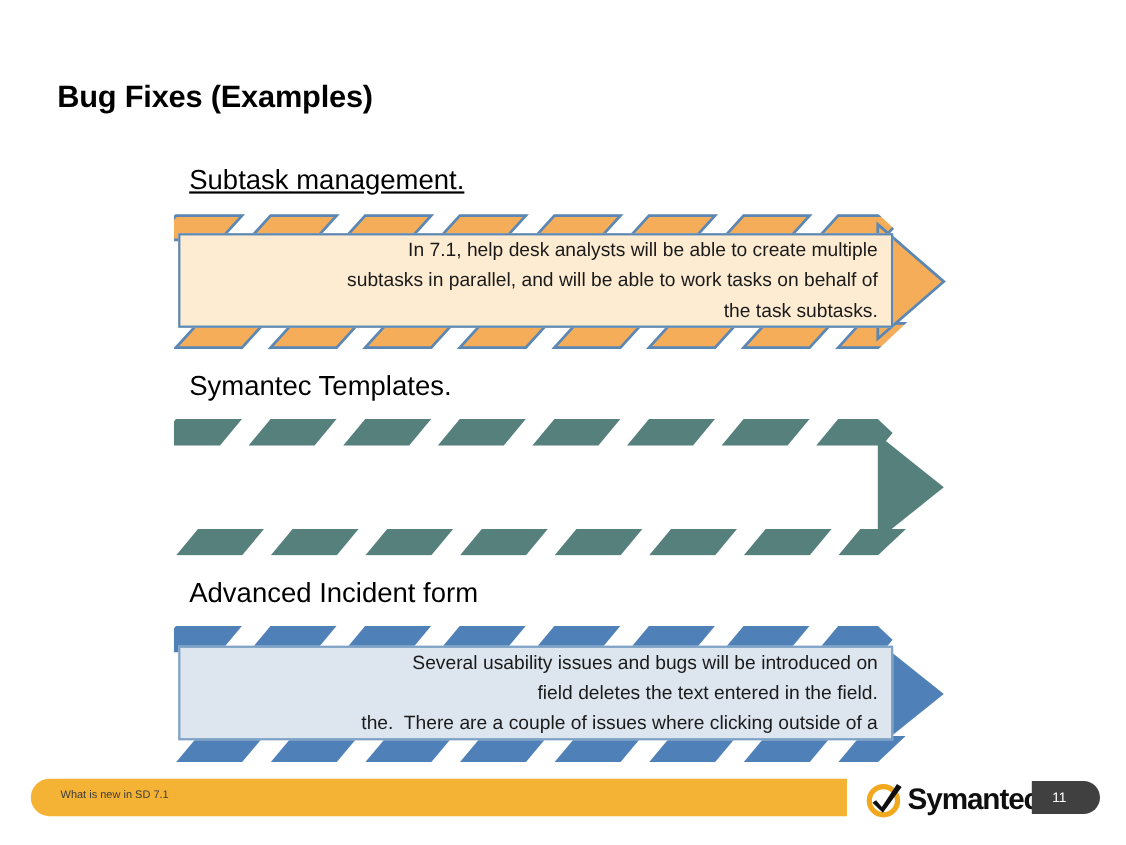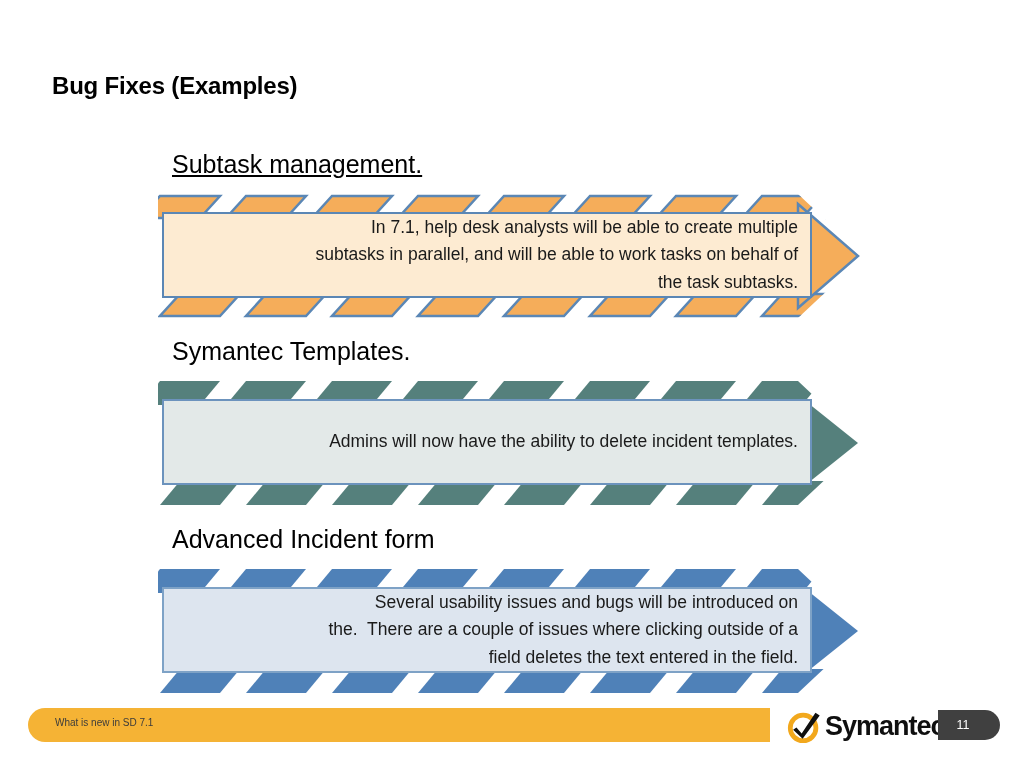--- a/index.html
+++ b/index.html
@@ -14,21 +14,21 @@
     overflow: hidden;
     font-family: "Liberation Sans", sans-serif;
     color: #000000;
   }
 
   
   .slide-title {
     position: absolute;
     left: 52px;
     top: 72px;
-    font-size: 24px;
+    font-size: 28px;
     font-weight: bold;
     letter-spacing: -0.2px;
     color: #000000;
     white-space: nowrap;
   }
 
   
   .sub-heading {
     position: absolute;
     font-size: 25px;
@@ -229,23 +229,20 @@
         <polygon points="194,100 254,100 234,124 174,124"></polygon>
         <polygon points="280,100 340,100 320,124 260,124"></polygon>
         <polygon points="366,100 426,100 406,124 346,124"></polygon>
         <polygon points="452,100 512,100 492,124 432,124"></polygon>
         <polygon points="538,100 598,100 578,124 518,124"></polygon>
         <polygon points="624,100 684,100 664,124 604,124"></polygon>
       </g>
       <polygon points="640,14 700,62 640,110" fill="#55807c"></polygon>
     </g>
   </svg>
-  <div class="banner-text">
-    <span class="line">Admins will now have the ability to delete incident templates.</span>
-  </div>
 </div>
 
 <div class="sub-heading" id="sub-3">Advanced Incident form</div>
 
 <div class="banner" id="banner-3">
   <svg class="banner-svg" viewBox="0 0 706 124" preserveAspectRatio="none">
     <defs>
       <clipPath id="clip3">
         <polygon points="0,0 640,0 706,62 640,124 0,124"></polygon>
       </clipPath>
@@ -270,22 +267,22 @@
         <polygon points="366,100 426,100 406,124 346,124"></polygon>
         <polygon points="452,100 512,100 492,124 432,124"></polygon>
         <polygon points="538,100 598,100 578,124 518,124"></polygon>
         <polygon points="624,100 684,100 664,124 604,124"></polygon>
       </g>
       <polygon points="640,14 700,62 640,110" fill="#4f81b8"></polygon>
     </g>
   </svg>
   <div class="banner-text">
     <span class="line">Several usability issues and bugs will be introduced on</span>
+    <span class="line">field deletes the text entered in the field.</span>
     <span class="line">the.  There are a couple of issues where clicking outside of a</span>
-    <span class="line">field deletes the text entered in the field.</span>
   </div>
 </div>
 
 <div class="footer-bar"></div>
 <div class="footer-bar-label">What is new in SD 7.1</div>
 
 <div class="symantec-logo">
   <svg width="38" height="38" viewBox="0 0 40 40">
     <circle cx="18" cy="22" r="13.5" fill="none" stroke="#f2a81d" stroke-width="5"></circle>
     <path d="M11 21.5 L16.5 28 L31 6 L35.5 9 L17.5 33.5 L7.5 24 Z" fill="#0f0f0f"></path>

